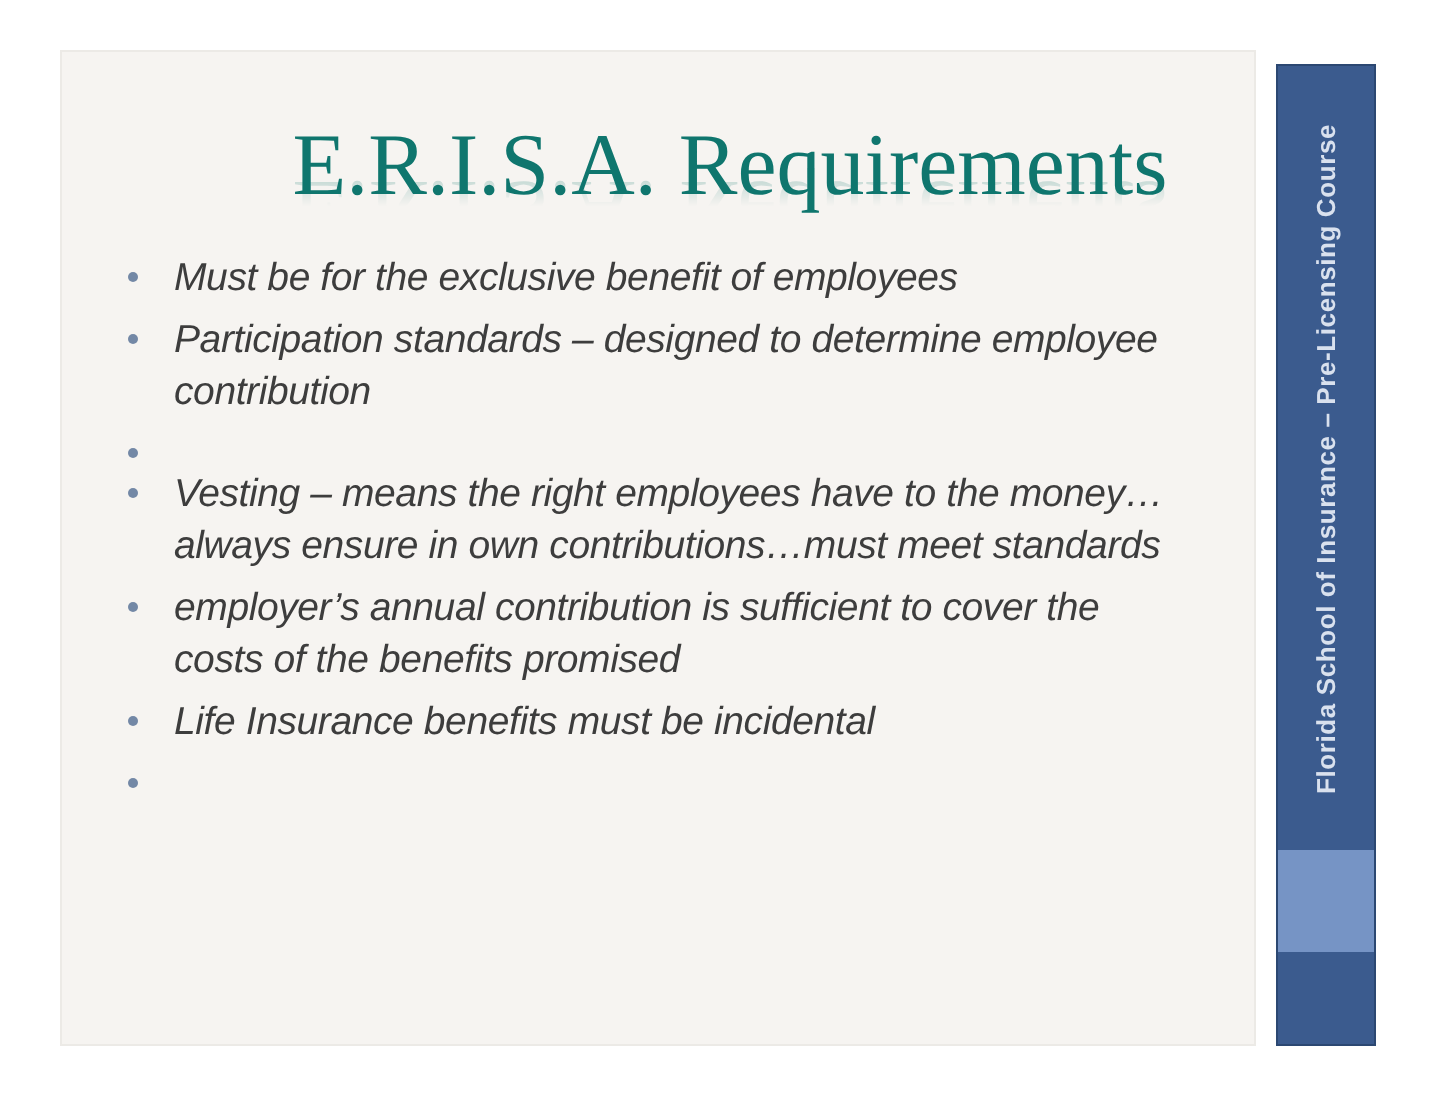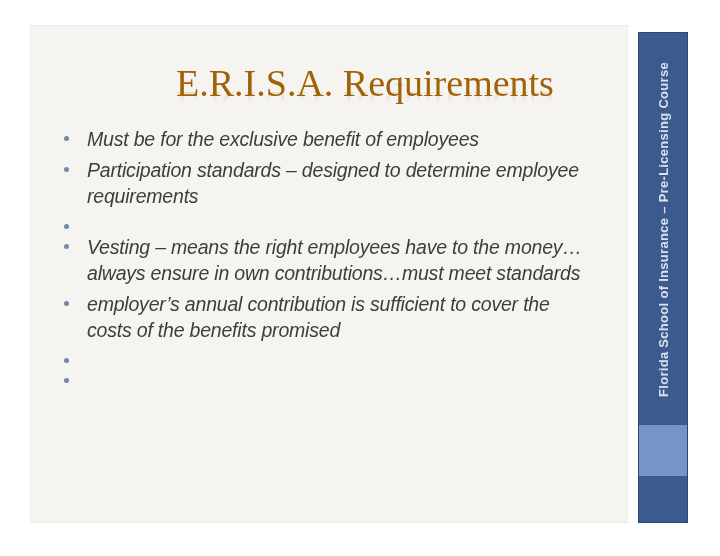--- a/index.html
+++ b/index.html
@@ -27,24 +27,24 @@
     box-sizing: border-box;
   }
   
   .slide-title {
     position: absolute;
     left: 40px;
     top: 62px;
     width: 650px;
     text-align: center;
     font-family: "Liberation Serif", serif;
-    font-size: 38px;
+    font-size: 44px;
     font-weight: 400;
     letter-spacing: 0px;
-    color: #a16207;
+    color: #0f766e;
     -webkit-box-reflect: below -20px linear-gradient(to bottom, rgba(0,0,0,0) 55%, rgba(0,0,0,0.30));
     line-height: 42px;
   }
   
   .bullet-list {
     position: absolute;
     left: 58px;
     top: 126px;
     width: 566px;
   }
@@ -121,21 +121,21 @@
       <div class="bullet-item">
         <span class="dot"></span>
         <div class="bullet-text">
           <div class="line">Must be for the exclusive benefit of employees</div>
         </div>
       </div>
       <div class="bullet-item">
         <span class="dot"></span>
         <div class="bullet-text">
           <div class="line">Participation standards – designed to determine employee</div>
-          <div class="line">requirements</div>
+          <div class="line">contribution</div>
         </div>
       </div>
       <div class="bullet-item">
         <span class="dot"></span>
       </div>
       <div class="bullet-item">
         <span class="dot"></span>
         <div class="bullet-text">
           <div class="line">Vesting – means the right employees have to the money…</div>
           <div class="line">always ensure in own contributions…must meet standards</div>
@@ -143,20 +143,23 @@
       </div>
       <div class="bullet-item">
         <span class="dot"></span>
         <div class="bullet-text">
           <div class="line">employer’s annual contribution is sufficient to cover the</div>
           <div class="line">costs of the benefits promised</div>
         </div>
       </div>
       <div class="bullet-item">
         <span class="dot"></span>
+        <div class="bullet-text">
+          <div class="line">Life Insurance benefits must be incidental</div>
+        </div>
       </div>
       <div class="bullet-item">
         <span class="dot"></span>
       </div>
     </div>
 
   <div class="side-bar">
     <div class="side-bar-label">Florida School of Insurance – Pre-Licensing Course</div>
     <div class="side-bar-accent"></div>
   </div>

